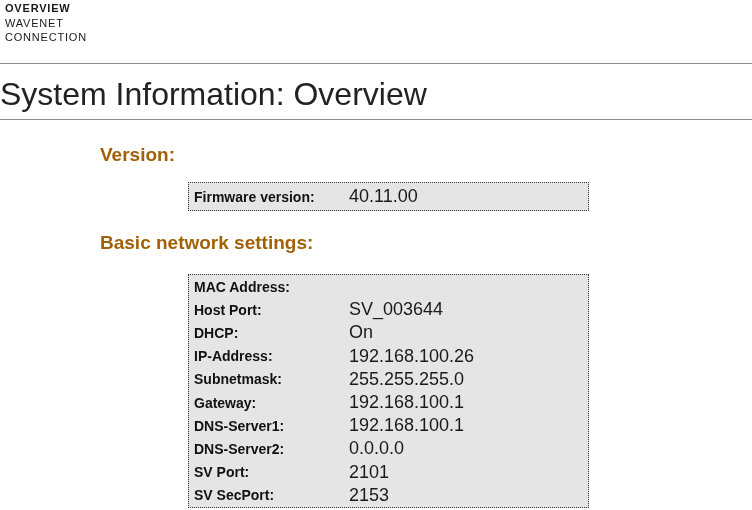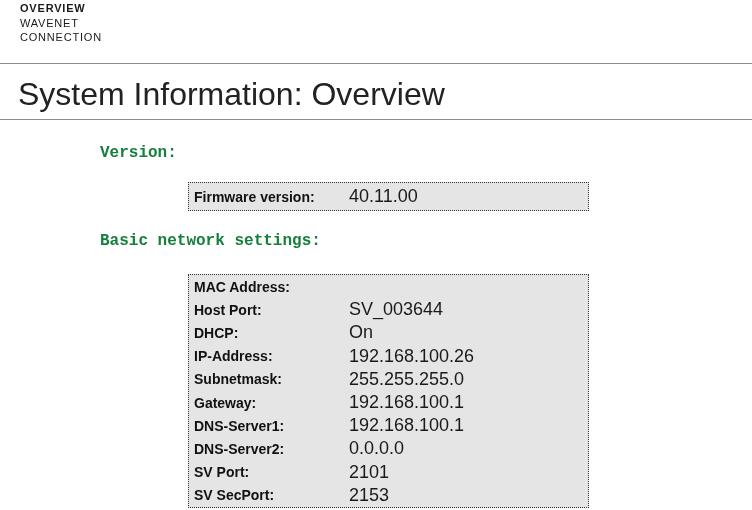--- a/index.html
+++ b/index.html
@@ -6,21 +6,21 @@
   body {
     width: 752px; height: 510px;
     background: #ffffff;
     font-family: "Liberation Sans", sans-serif;
     color: #1a1a1a;
     position: relative;
     overflow: hidden;
   }
 
   
-  .nav { position: absolute; top: 1px; left: 20px; }
+  .nav { position: absolute; top: 1px; left: 5px; }
   .nav a {
     display: block;
     font-size: 11px;
     letter-spacing: 0.8px;
     line-height: 14.5px;
     color: #1a1a1a;
     text-decoration: none;
     cursor: pointer;
   }
   .nav a.active { font-weight: bold; }
@@ -33,30 +33,28 @@
   .rule-top { top: 63px; }
   .rule-bottom { top: 119px; }
 
   
   .page-title {
     position: absolute; top: 76px; left: 0;
     font-size: 32px; font-weight: normal;
     color: #222222;
     white-space: nowrap;
     margin: 0;
-    padding-left: 18px;
   }
 
   
   .section-heading {
     position: absolute; left: 100px;
-    font-size: 16px; font-weight: bold;
-    color: #15803d;
+    font-size: 19px; font-weight: bold;
+    color: #a16207;
     margin: 0;
-    font-family: Liberation Mono, monospace;
   }
   .heading-version { top: 144px; }
   .heading-network { top: 232px; }
 
   
   .databox {
     position: absolute; left: 188px; width: 399px;
     background: #e5e5e5;
     border: 1px dotted #333333;
     box-sizing: content-box;

